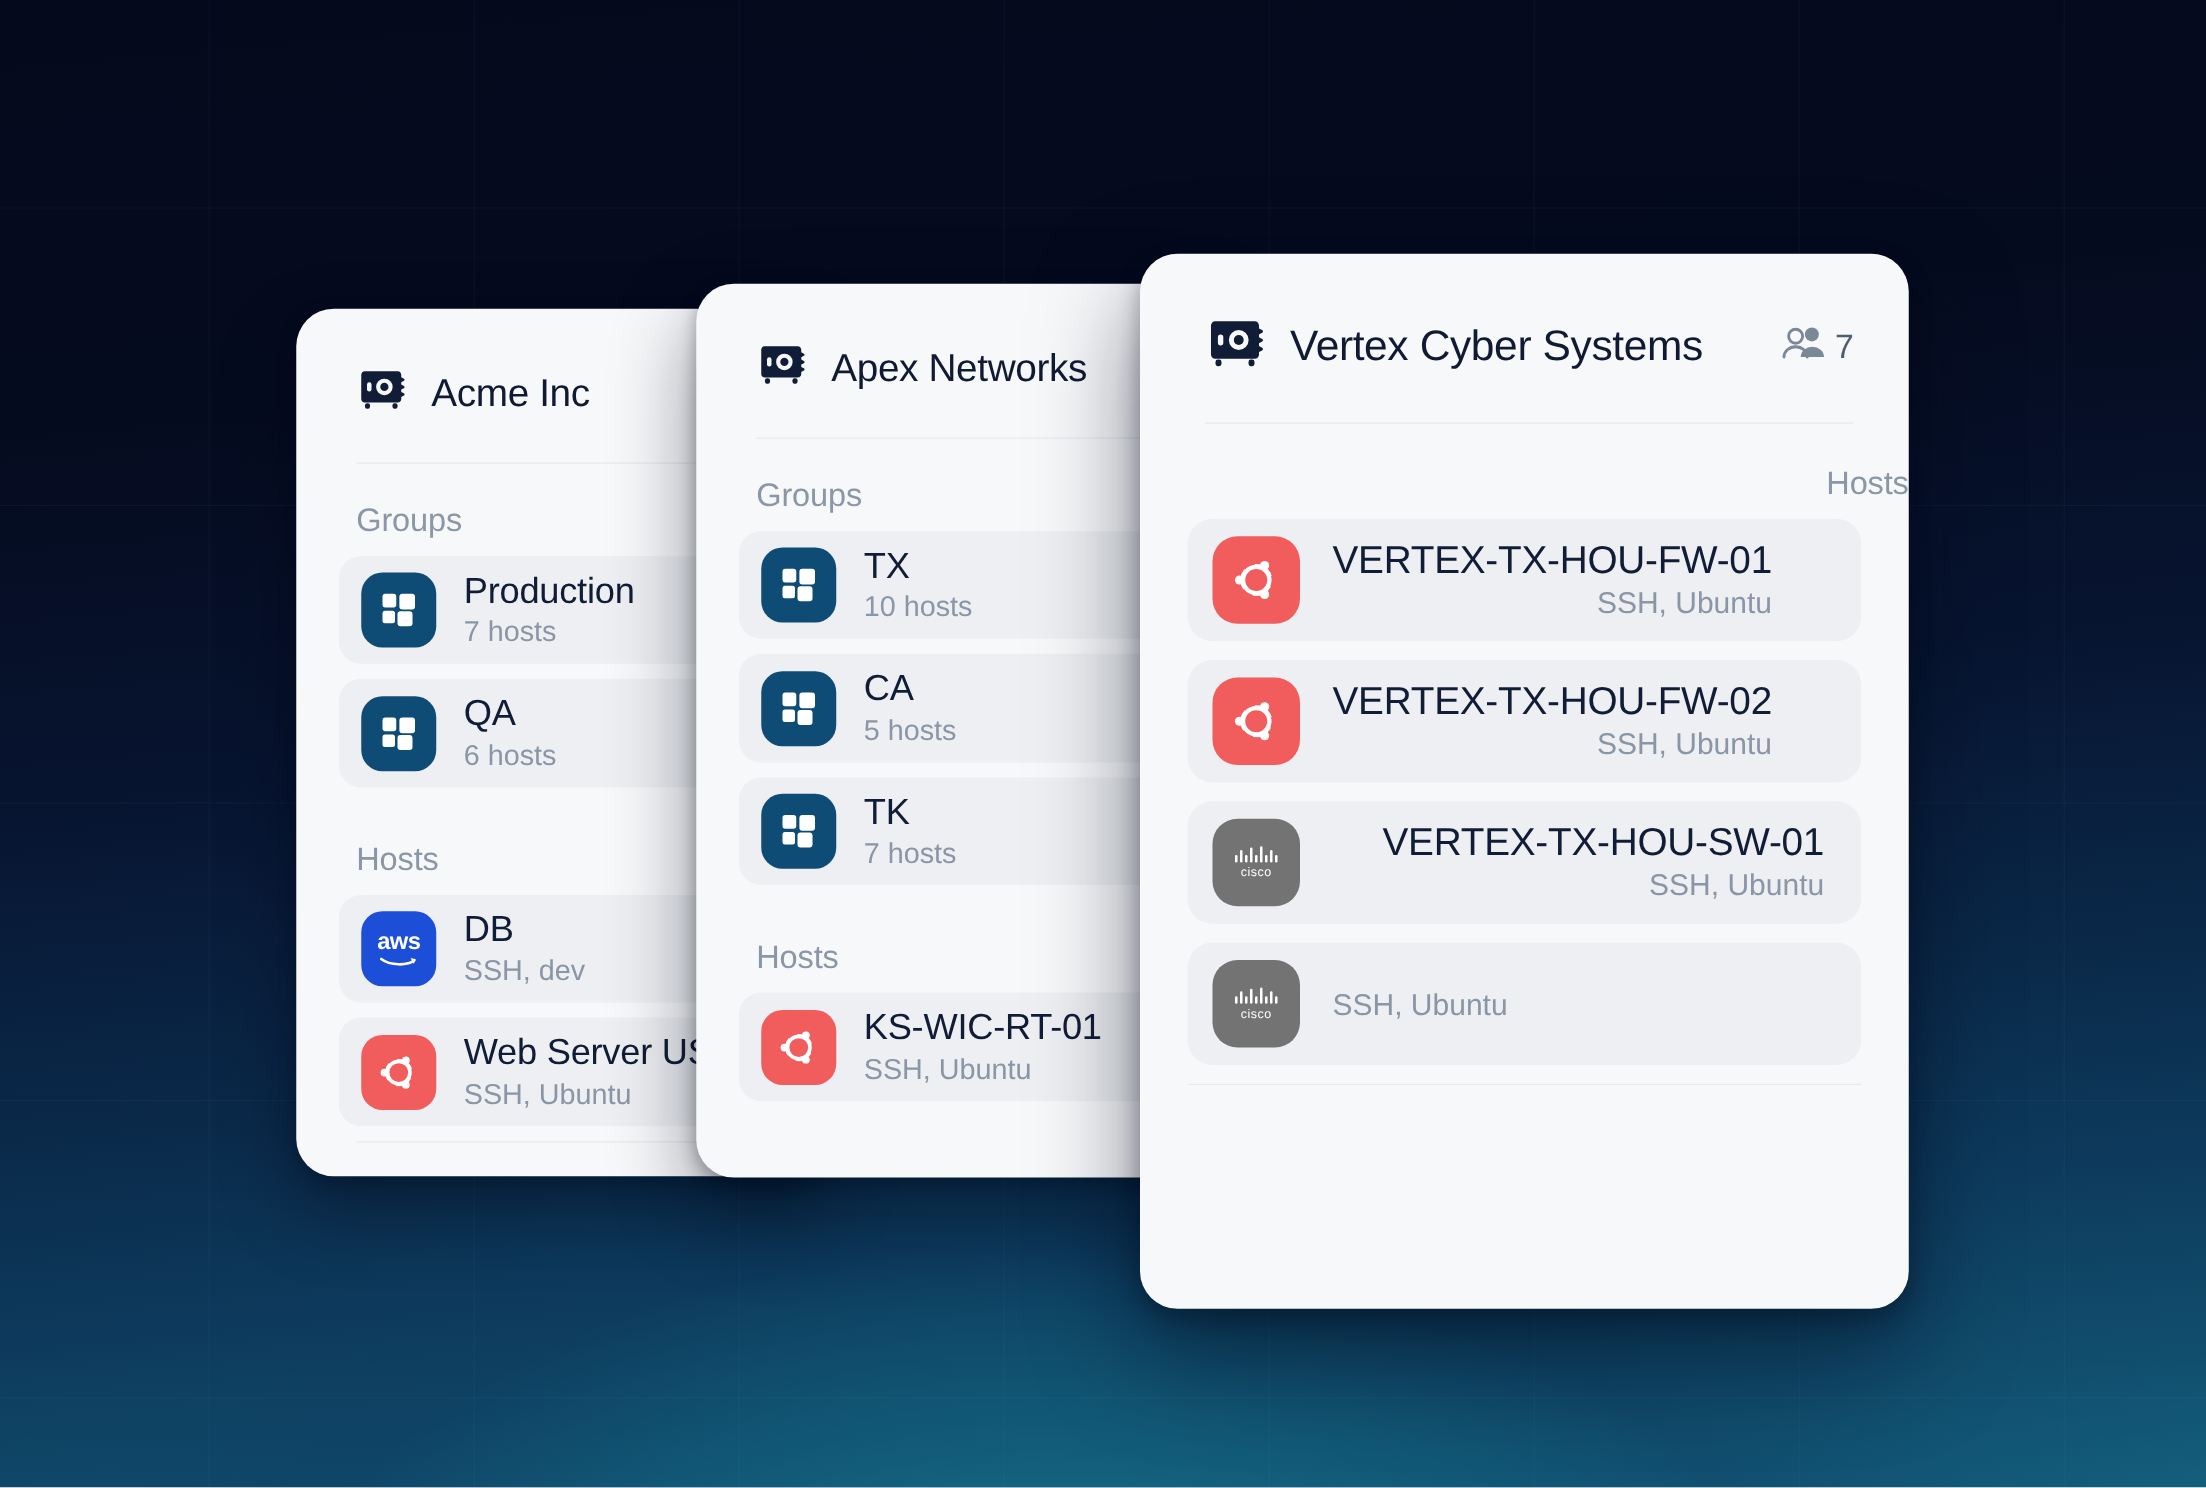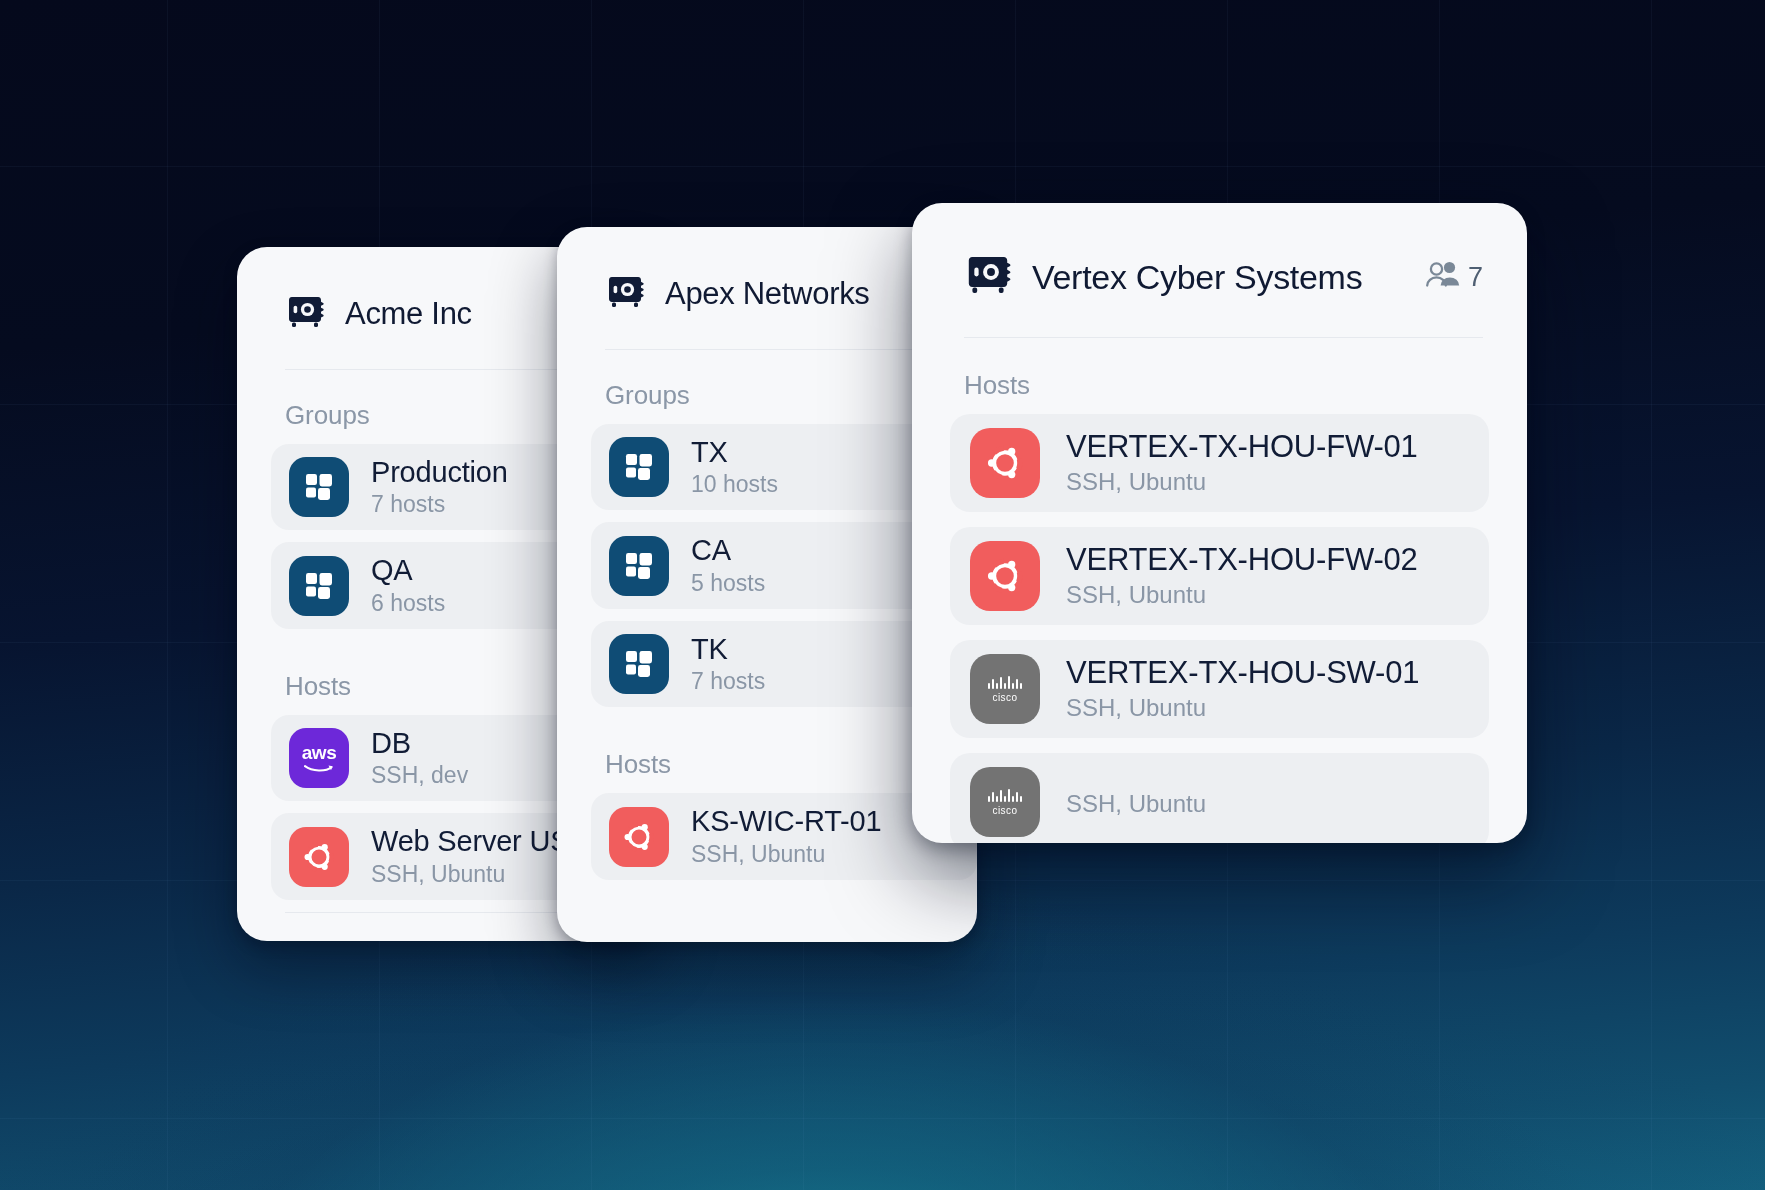--- a/index.html
+++ b/index.html
@@ -49,23 +49,24 @@
     z-index: 1;
   }
   .card-2 {
     left: 557px; top: 227px;
     width: 420px; height: 715px;
     box-shadow: 0 28px 66px rgba(2,8,24,0.45), 0 4px 14px rgba(2,8,24,0.3);
     z-index: 2;
   }
   .card-3 {
     left: 912px; top: 203px;
-    width: 615px; height: 640px;
+    width: 615px; height: 844px;
     box-shadow: 0 34px 80px rgba(2,8,24,0.52), 0 6px 18px rgba(2,8,24,0.32);
     z-index: 3;
+    text-align: right;
   }
 
   
   .card-head {
     display: flex;
     align-items: center;
     gap: 20px;
   }
   .card-1 .card-head { padding: 45px 0 0 48px; }
   .card-2 .card-head { padding: 45px 0 0 48px; }
@@ -128,21 +129,21 @@
     width: 60px; height: 60px;
     border-radius: 17px;
     display: flex;
     align-items: center;
     justify-content: center;
   }
   .card-3 .row-icon { width: 70px; height: 70px; border-radius: 20px; }
 
   .icon-group   { background: #0f4c75; }
   .icon-ubuntu  { background: #f15d5d; }
-  .icon-aws     { background: #6d28d9; }
+  .icon-aws     { background: #1d4ed8; }
   .icon-cisco   { background: #737373; }
 
   .row-text { min-width: 0; }
   .row-title {
     color: #111c36;
     font-size: 29px;
     letter-spacing: -0.2px;
     white-space: nowrap;
     line-height: 1.12;
   }
@@ -435,21 +436,21 @@
                 <i style="height:6px"></i>
                 <i style="height:13px"></i>
               <i style="height:6px"></i>
                 <i style="height:10px"></i>
                 <i style="height:6px"></i>
             </span>
             <span class="cisco-text" style="display: block;">cisco</span>
           </span>
         </span>
         <span class="row-text" style="display: block;">
-          <span class="row-title" style="display: block;">VERTEX-TX-HOU-SW-01</span>
+          <span class="row-title" style="display: block; margin-left: 40px;">VERTEX-TX-HOU-SW-01</span>
           <span class="row-sub" style="display: block;">SSH, Ubuntu</span>
         </span>
       </div>
 
       <div class="row">
         <span class="row-icon icon-cisco">
           <span class="cisco-mark">
             <span class="cisco-bars">
               <i style="height:6px"></i>
                 <i style="height:10px"></i>

